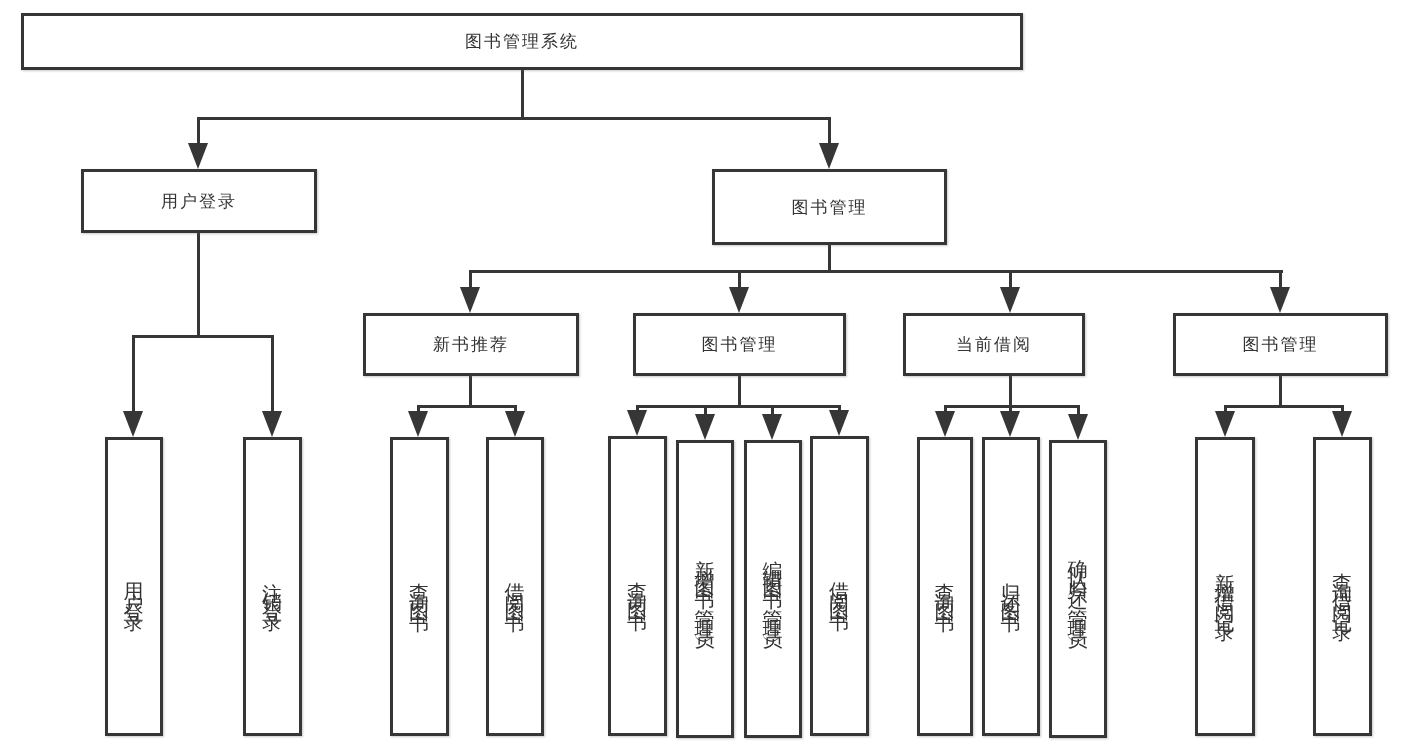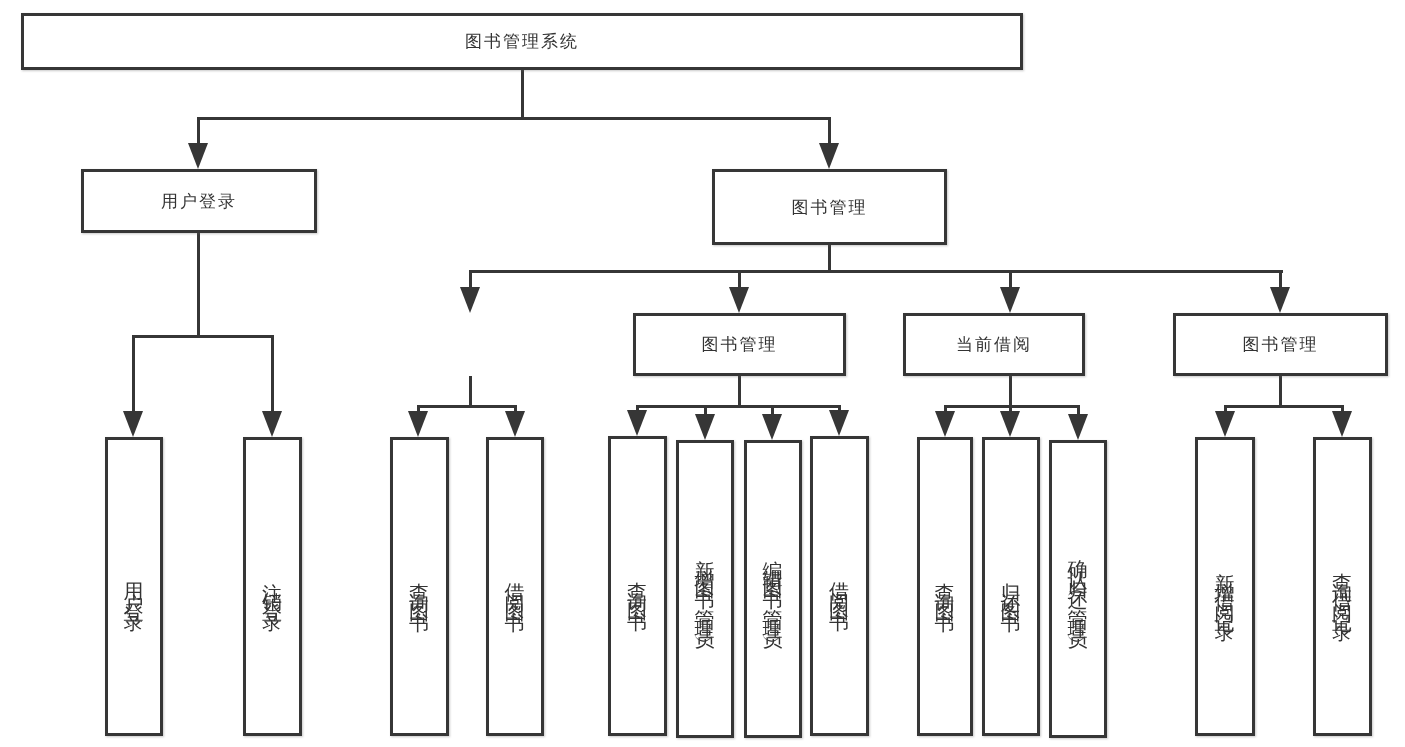--- a/index.html
+++ b/index.html
@@ -128,20 +128,23 @@
   </div>
 
   <div class="box" style="left:81px;top:169px;width:236px;height:64px">
     <span class="hlabel">用户登录</span>
   </div>
 
   <div class="box" style="left:712px;top:169px;width:235px;height:76px">
     <span class="hlabel">图书管理</span>
   </div>
 
+  <div class="box" style="left:363px;top:313px;width:216px;height:63px">
+    <span class="hlabel">新书推荐</span>
+  </div>
 
   <div class="box" style="left:633px;top:313px;width:213px;height:63px">
     <span class="hlabel">图书管理</span>
   </div>
 
   <div class="box" style="left:903px;top:313px;width:182px;height:63px">
     <span class="hlabel">当前借阅</span>
   </div>
 
   <div class="box" style="left:1173px;top:313px;width:215px;height:63px">

